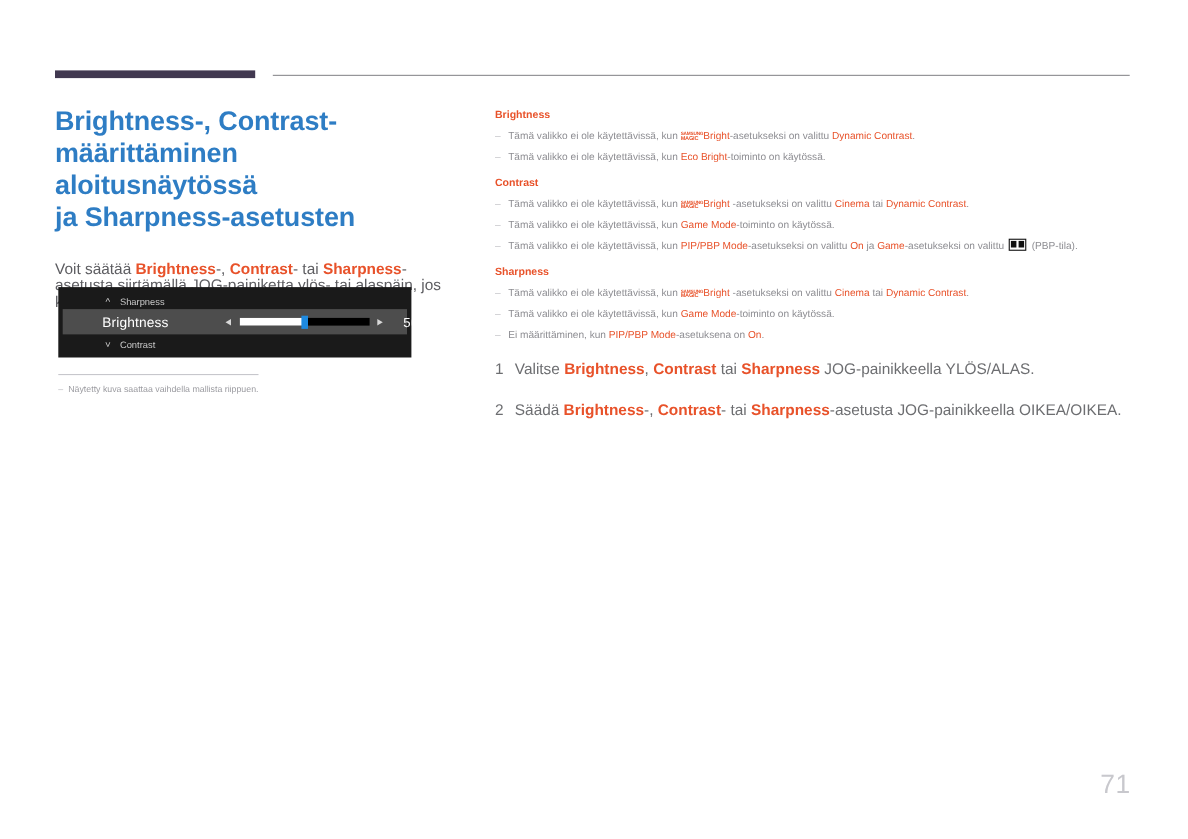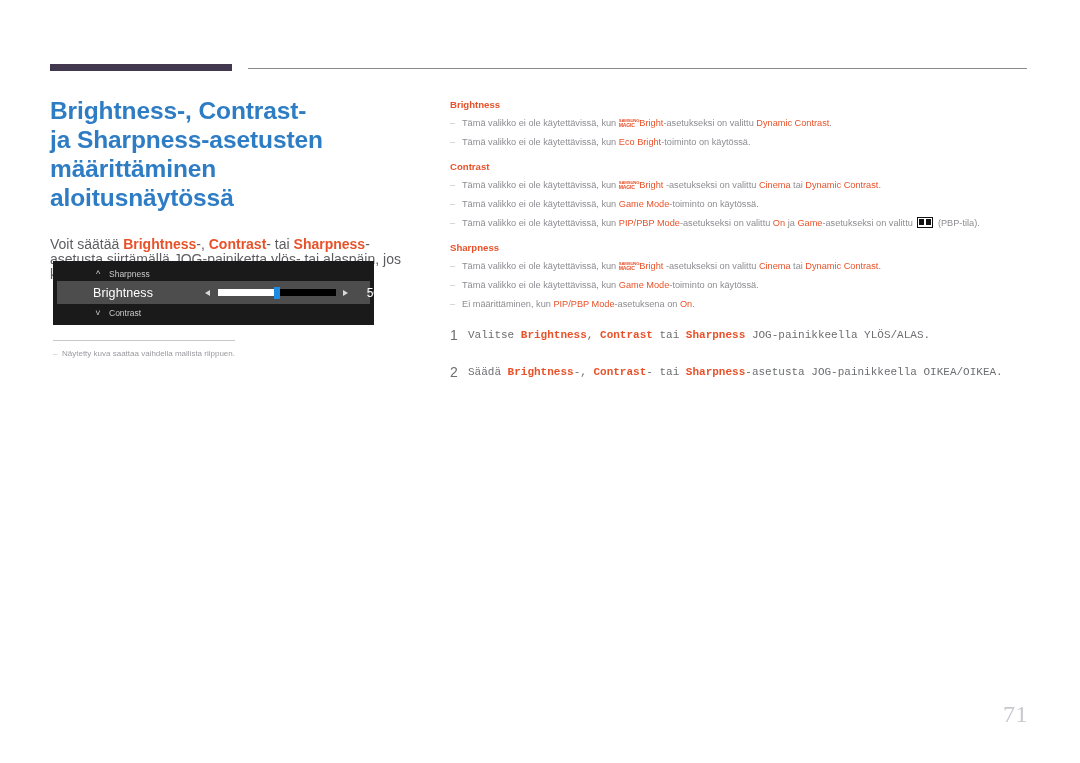--- a/index.html
+++ b/index.html
@@ -266,52 +266,50 @@
   }
   .step-num {
     flex: 0 0 18px;
     width: 18px;
     font-size: 14px;
     color: #6d6e71;
     line-height: 15px;
   }
   .step-text {
     flex: 1;
-    font-size: 11px;
+    font-size: 14px;
     line-height: 15px;
     color: #6d6e71;
-    font-family: Liberation Mono, monospace;
   }
   .step-text b { color: #e8522a; font-weight: bold; }
 
   
   .page-num {
     position: absolute;
     right: 52px;
     bottom: 35px;
     font-size: 24px;
     color: #c8c8cd;
     letter-spacing: 0.5px;
-    font-family: Liberation Serif, serif;
   }
 </style>
 </head>
 <body>
 
 <div class="header-rules">
   <div class="rule-thick"></div>
   <div class="rule-thin"></div>
 </div>
 
 <div class="left-col">
 
   <h1 class="page-title">
     <span class="ttl-line">Brightness-, Contrast-</span>
+    <span class="ttl-line">määrittäminen aloitusnäytössä</span>
     <span class="ttl-line">ja Sharpness-asetusten</span>
-    <span class="ttl-line">määrittäminen aloitusnäytössä</span>
   </h1>
 
   <p class="intro"><span>Voit säätää </span><b>Brightness</b><span>-, </span><b>Contrast</b><span>- tai </span><b>Sharpness</b><span>-asetusta siirtämällä JOG-painiketta ylös- tai alaspäin, jos kuvaruutuvalikko ei ole näytössä.</span></p>
 
 </div>
 
 <div class="osd">
 
   <div class="osd-row top">
     <span class="osd-chev">^</span>

